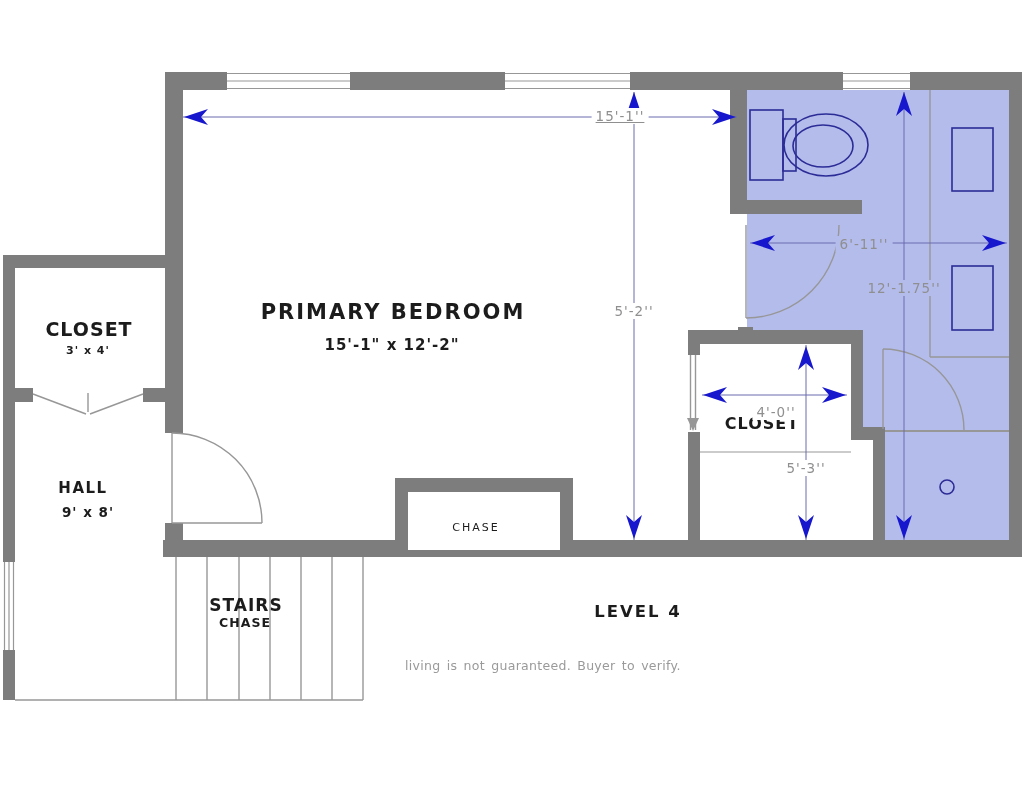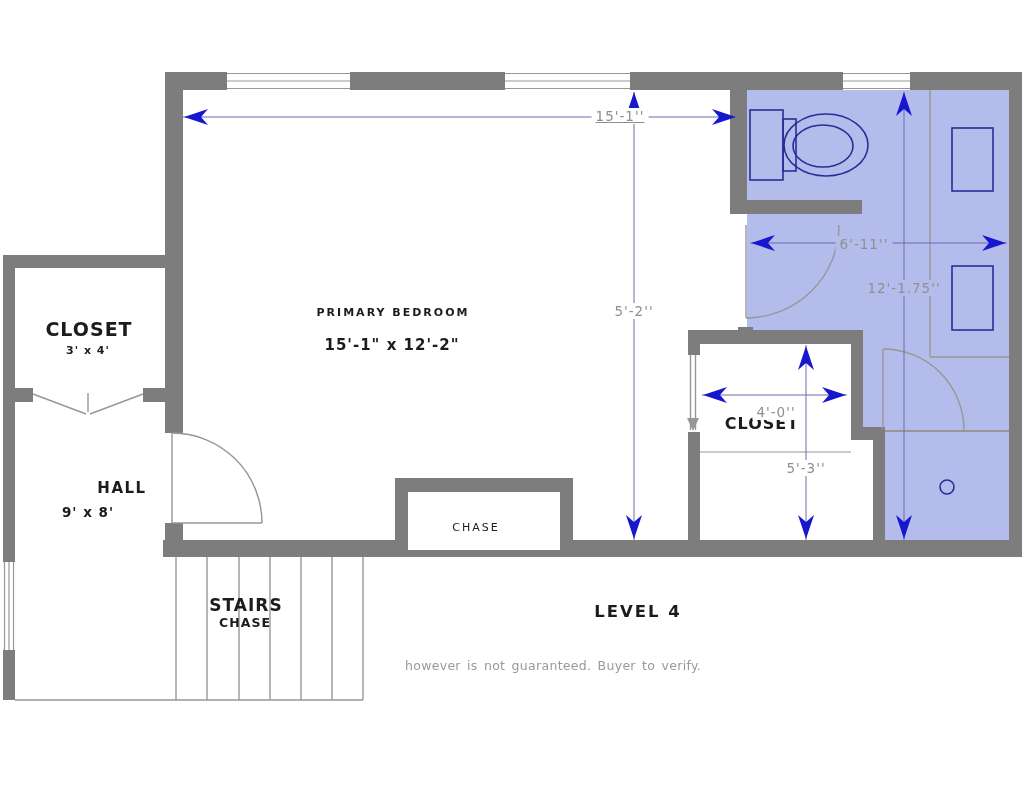--- a/index.html
+++ b/index.html
@@ -156,39 +156,39 @@
     <polygon points="703,395 727,387 720,395 727,403"></polygon>
     <polygon points="846,395 822,387 829,395 822,403"></polygon>
     <polygon points="806,346 798,370 806,363 814,370"></polygon>
     <polygon points="806,539 798,515 806,522 814,515"></polygon>
   </g>
 </svg>
 
   <div class="lbl b" style="left:89px;top:329px;font-size:19px;letter-spacing:1px;">CLOSET</div>
   <div class="lbl b" style="left:88px;top:350px;font-size:11px;letter-spacing:1px;">3' x 4'</div>
 
-  <div class="lbl b" style="left:393px;top:312px;font-size:11px;letter-spacing:2px;">PRIMARY BEDROOM</div>
+  <div class="lbl b" style="left:393px;top:312px;font-size:21px;letter-spacing:2px;">PRIMARY BEDROOM</div>
   <div class="lbl b" style="left:392px;top:345px;font-size:15px;letter-spacing:1px;">15'-1" x 12'-2"</div>
 
-  <div class="lbl b" style="left:83px;top:488px;font-size:15px;letter-spacing:1.5px;margin-left:39px;">HALL</div>
+  <div class="lbl b" style="left:83px;top:488px;font-size:15px;letter-spacing:1.5px;">HALL</div>
   <div class="lbl b" style="left:88px;top:512px;font-size:13.5px;letter-spacing:1px;">9' x 8'</div>
 
   <div class="lbl b" style="left:246px;top:605px;font-size:17px;letter-spacing:1px;">STAIRS</div>
   <div class="lbl b" style="left:245px;top:622px;font-size:12.5px;letter-spacing:1px;">CHASE</div>
 
   <div class="lbl" style="left:476px;top:527px;font-size:11px;letter-spacing:2px;">CHASE</div>
 
   <div class="lbl b" style="left:762px;top:423px;font-size:16px;letter-spacing:1px;">CLOSET</div>
 
   <div class="lbl b" style="left:638px;top:611px;font-size:16.5px;letter-spacing:2px;">LEVEL 4</div>
 
   <div class="dim" style="left:620px;top:116px;text-decoration:underline;">15'-1''</div>
   <div class="dim" style="left:634px;top:311px;">5'-2''</div>
   <div class="dim onblue" style="left:864px;top:244px;">6'-11''</div>
   <div class="dim onblue" style="left:904px;top:288px;">12'-1.75''</div>
   <div class="dim" style="left:776px;top:394px;margin-top:18px;">4'-0''</div>
   <div class="dim" style="left:806px;top:468px;">5'-3''</div>
 
   <div class="disclaimer">
-    <div>however is not guaranteed. Buyer to verify.</div>
+    <div>living is not guaranteed. Buyer to verify.</div>
   </div>
 
 </div>
 
 </body></html>

